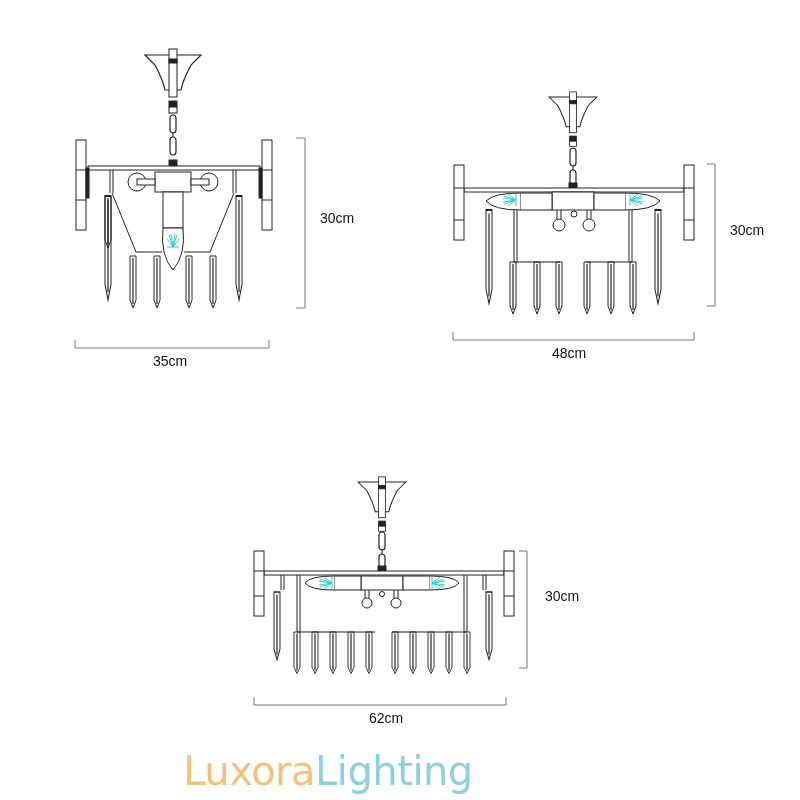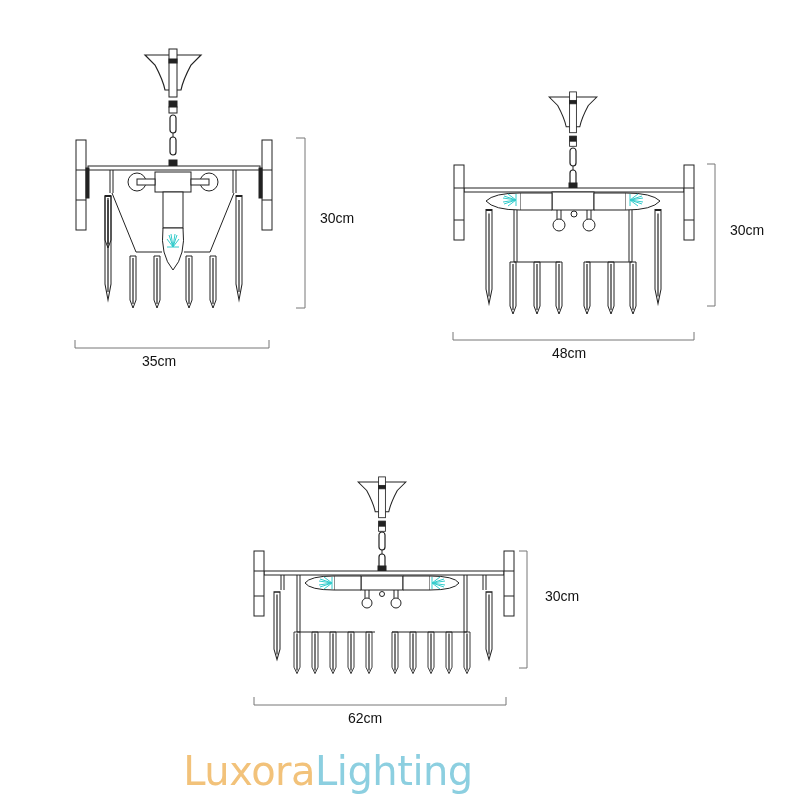--- a/index.html
+++ b/index.html
@@ -227,21 +227,21 @@
   </g>
   <g stroke="#777" fill="none" stroke-width="1">
     <path d="M519,551 L527,551 L527,668 L519,668"></path>
   </g>
   <g stroke="#777" fill="none" stroke-width="1">
     <path d="M254,697 L254,705 L506,705 L506,697"></path>
   </g>
 </svg>
 
 <div class="dim-label" style="left:320px; top:210px;">30cm</div>
-<div class="dim-label" style="left:142px; top:353px;">35cm</div>
+<div class="dim-label" style="left:153px; top:353px;">35cm</div>
 <div class="dim-label" style="left:730px; top:222px;">30cm</div>
 <div class="dim-label" style="left:552px; top:345px;">48cm</div>
 <div class="dim-label" style="left:545px; top:588px;">30cm</div>
-<div class="dim-label" style="left:348px; top:710px;">62cm</div>
+<div class="dim-label" style="left:369px; top:710px;">62cm</div>
 
 <div class="logo">
   <span class="p1">Luxora</span><span class="p2">Lighting</span>
 </div>
 
 </body></html>

